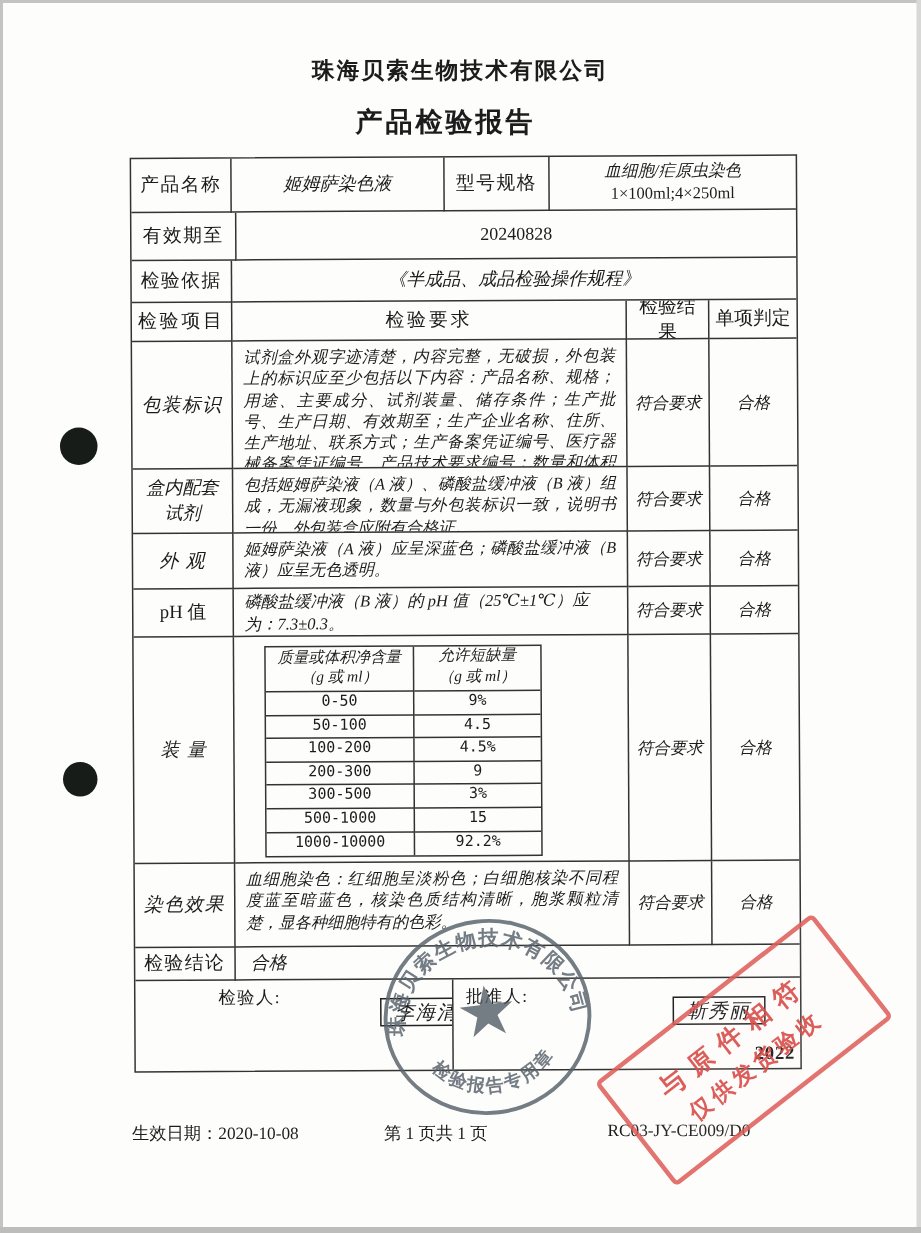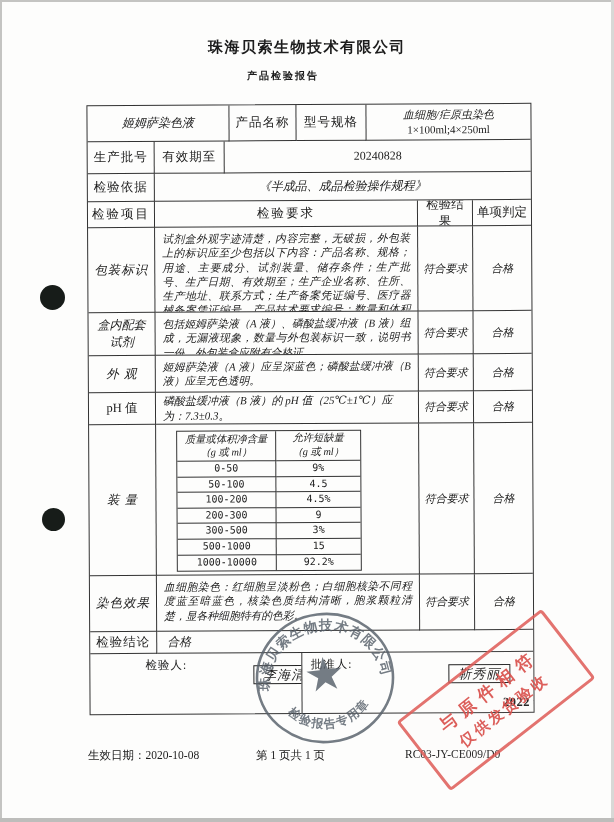--- a/index.html
+++ b/index.html
@@ -13,22 +13,22 @@
   .edge-left{position:absolute;left:0;top:0;width:2px;height:822px;background:#c4c4c2;}
   .edge-right{position:absolute;right:0;top:0;width:3px;height:822px;background:#d8d8d6;}
   .edge-bottom{position:absolute;left:0;bottom:0;width:614px;height:4px;background:#bdbdbb;}
 
   .hole{position:absolute;border-radius:50%;background:#171c19;}
   .hole1{left:40px;top:285px;width:25px;height:25px;}
   .hole2{left:42px;top:508px;width:23px;height:23px;}
 
   .title1{position:absolute;left:0;top:38px;width:614px;text-align:center;
     font-size:15px;font-weight:bold;letter-spacing:1.5px;}
-  .title2{position:absolute;left:0;top:69px;width:566px;text-align:center;
-    font-size:10px;font-weight:bold;letter-spacing:2px;}
+  .title2{position:absolute;left:14px;top:69px;width:566px;text-align:center;
+    font-size:18px;font-weight:bold;letter-spacing:2px;}
 
   .tbl{
     position:absolute;left:88px;top:104px;width:445px;
     border:1.3px solid #333;box-sizing:border-box;
     transform:rotate(-0.3deg);
     background:transparent;
     display:flex;flex-direction:column;
     font-size:11px;
   }
   .tr{display:flex;flex-direction:row;box-sizing:border-box;}
@@ -111,31 +111,30 @@
 
   <div class="hole hole1"></div>
   <div class="hole hole2"></div>
 
   <div class="title1">珠海贝索生物技术有限公司</div>
   <div class="title2">产品检验报告</div>
 
   <div class="tbl">
 
     <div class="tr" style="height:36px">
+      <div class="td c1 lbl">产品名称</div>
       <div class="td i2 kai" style="font-size:12px">姬姆萨染色液</div>
-      <div class="td c1 lbl">产品名称</div>
       <div class="td i3 lbl">型号规格</div>
       <div class="td i4 kai center-block">
         <div>血细胞/疟原虫染色</div>
         <div style="font-style:normal">1×100ml;4×250ml</div>
       </div>
     </div>
 
     <div class="tr" style="height:32px">
-      <div class="td c1 lbl">生产批号</div>
       <div class="td i3 lbl">有效期至</div>
       <div class="td i4" style="font-size:12px">20240828</div>
     </div>
 
     <div class="tr" style="height:28px">
       <div class="td c1 lbl">检验依据</div>
       <div class="td i4 kai" style="font-size:12px">《半成品、成品检验操作规程》</div>
     </div>
 
     <div class="tr" style="height:26px">

